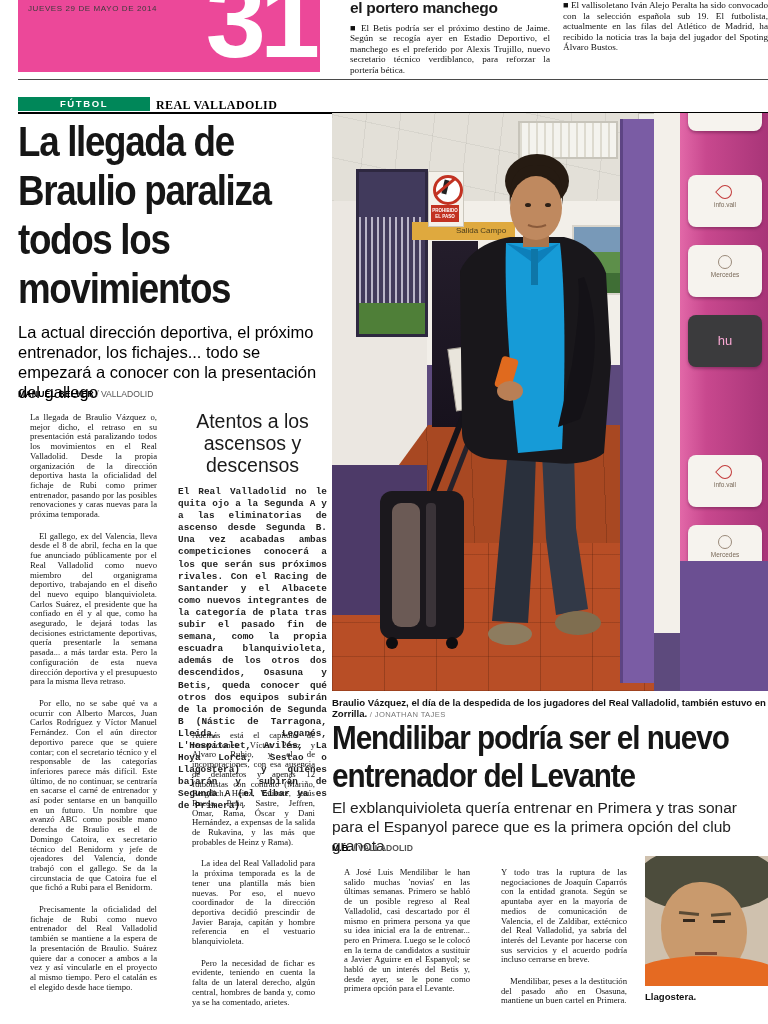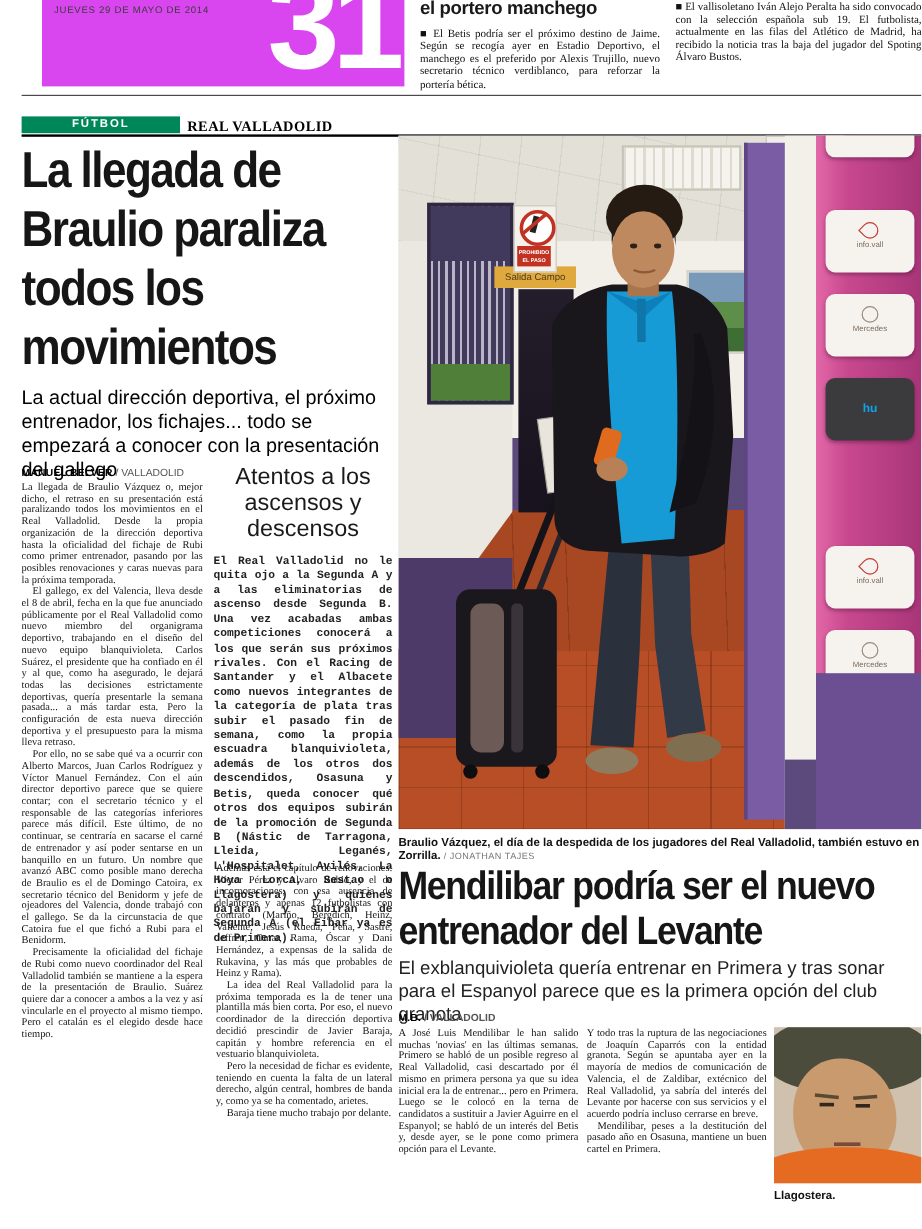--- a/index.html
+++ b/index.html
@@ -1,21 +1,21 @@
 <!DOCTYPE html>
 <html><head>
 <meta charset="utf-8">
 <style>
   html,body{margin:0;padding:0;background:#ffffff;}
   #page{position:relative;width:768px;height:1024px;background:#ffffff;overflow:hidden;
         font-family:"Liberation Serif",serif;color:#1a1a1a;}
   .abs{position:absolute;}
 
   
-  #folio-box{left:35px;top:0;width:302px;height:72px;background:#d946ef;overflow:hidden;}
+  #folio-box{left:18px;top:0;width:302px;height:72px;background:#ec4899;overflow:hidden;}
   #folio-date{position:absolute;left:10px;top:4px;font-family:"Liberation Sans",sans-serif;
         font-size:8px;letter-spacing:.6px;color:#3c3c3c;}
   #folio-num{position:absolute;right:6px;top:-34px;font-family:"Liberation Sans",sans-serif;
         font-weight:bold;font-size:108px;line-height:1;color:#ffffff;letter-spacing:-6px;}
   #top-rule{left:18px;top:79px;width:750px;border-top:1.5px solid #4a4a4a;}
 
   .brief{top:0;width:200px;}
   .brief-h{font-family:"Liberation Sans",sans-serif;font-weight:bold;font-size:15.5px;
         letter-spacing:-.3px;line-height:1;margin:0 0 7px 0;}
   .brief-b{font-size:9.2px;line-height:10.6px;text-align:justify;color:#111;}
@@ -31,29 +31,29 @@
   
   #lead-headline{left:18px;top:117px;width:360px;transform:scaleX(.875);transform-origin:0 0;
         font-family:"Liberation Sans",sans-serif;font-weight:bold;font-size:42px;
         line-height:49px;letter-spacing:-1.5px;color:#161616;}
   #lead-standfirst{left:18px;top:322px;width:302px;font-family:"Liberation Sans",sans-serif;
         font-size:16.5px;line-height:20px;color:#000000;}
   .byline{font-family:"Liberation Sans",sans-serif;font-size:8.6px;color:#555;}
   .byline b{color:#000;letter-spacing:.2px;}
   #lead-byline{left:18px;top:389px;}
   .bodycol{font-size:8.7px;line-height:9.7px;text-align:justify;overflow:hidden;color:#141414;}
-  .bodycol p{margin:0;text-indent:9px;}
+  .bodycol p{margin:12px;text-indent:9px;}
   .bodycol p:first-child{text-indent:0;}
   #lead-col1{left:18px;top:401px;width:151px;height:613px;}
   #lead-col2{left:180px;top:719px;width:147px;height:297px;}
 
   
   #sidebar-box{left:178px;top:386px;width:149px;}
   #sidebar-title{font-family:"Liberation Sans",sans-serif;font-size:19.5px;line-height:22px;
-        text-align:center;color:#1a1a1a;margin-bottom:10px;}
+        text-align:center;color:#1a1a1a;margin-bottom:10px;margin-top:24px;}
   #sidebar-body{font-family:Liberation Mono, monospace;font-weight:bold;font-size:9.4px;
         line-height:12.1px;text-align:justify;color:#222;}
 
   
   #photo{left:332px;top:113px;width:436px;height:578px;overflow:hidden;background:#efece6;}
   #ph-ceiling{left:0;top:0;width:436px;height:88px;background:#e3e0d8;
         background-image:repeating-linear-gradient(96deg,rgba(0,0,0,.06) 0 1px,transparent 1px 34px),
         repeating-linear-gradient(12deg,rgba(0,0,0,.05) 0 1px,transparent 1px 42px);}
   #ph-lamp{left:186px;top:8px;width:96px;height:34px;background:#f4f3ee;border:2px solid #c7c4ba;
         background-image:repeating-linear-gradient(90deg,#dddacf 0 2px,transparent 2px 8px);}
@@ -76,36 +76,36 @@
         linear-gradient(0deg,#4f7f38 0 19%,transparent 19%),
         repeating-linear-gradient(90deg,rgba(255,255,255,.55) 0 2px,rgba(30,25,50,.5) 2px 6px);}
   #ph-prohibido{left:96px;top:58px;width:34px;height:54px;background:#f4f1ea;border:1px solid #cbc7bd;}
   #ph-pro-circle{left:4px;top:3px;width:24px;height:24px;border:3px solid #c23222;border-radius:50%;background:#fff;}
   #ph-pro-man{left:14px;top:8px;width:5px;height:14px;background:#222;transform:rotate(14deg);}
   #ph-pro-bar{left:3px;top:13px;width:27px;height:3px;background:#c23222;transform:rotate(-40deg);}
   #ph-pro-label{left:2px;top:33px;width:28px;height:17px;background:#c23222;color:#fff;
         font-family:"Liberation Sans",sans-serif;font-weight:bold;font-size:4.5px;line-height:5.5px;
         text-align:center;padding-top:3px;box-sizing:border-box;}
   #ph-salida{left:80px;top:109px;width:68px;height:18px;background:#dfa93e;color:#4a3d1c;
-        font-family:"Liberation Sans",sans-serif;font-size:8px;line-height:18px;text-align:center;}
+        font-family:"Liberation Sans",sans-serif;font-size:8px;line-height:18px;text-align:center;padding-left:35px;}
   #ph-stadium-frame{left:240px;top:112px;width:48px;height:66px;border:2px solid #d8d4cb;
         background:linear-gradient(#7899b8 0 38%,#5d8f4a 38% 70%,#3f6e35 70%);}
   #ph-pillar{left:288px;top:6px;width:34px;height:564px;background:#7a5ca4;
         border-left:3px solid #5d4483;border-right:2px solid #8f74b5;}
   #ph-gapwall{left:322px;top:0;width:26px;height:578px;background:#f3f0ea;}
   #ph-gapwall-bottom{left:322px;top:520px;width:26px;height:58px;background:#5d4a7d;}
   #ph-board{left:348px;top:0;width:88px;height:448px;
         background:linear-gradient(90deg,#e268a8,#c8488e 30%,#a83578);}
   #ph-board-below{left:348px;top:448px;width:88px;height:130px;background:#6b4f92;}
   .tile{position:absolute;left:8px;width:74px;height:52px;background:#f6f3ee;border-radius:8px;
         font-family:"Liberation Sans",sans-serif;font-size:6.5px;color:#7a6a5a;
         text-align:center;line-height:8px;box-shadow:0 2px 3px rgba(80,20,60,.4);}
   .tile .mark{display:block;margin:10px auto 2px auto;width:12px;height:12px;border:1.5px solid #9a8a7a;
         border-radius:50%;}
-  .tile.dark{background:#3b3b3d;color:#0ea5e9;font-weight:bold;font-size:10px;line-height:52px;}
+  .tile.dark{background:#3b3b3d;color:#f9a8d4;font-weight:normal;font-size:13px;line-height:52px;}
   .tile.goodyear{color:#8a8a8a;font-weight:bold;font-style:italic;font-size:11px;line-height:52px;}
   .tile .redmark{display:block;margin:10px auto 2px auto;width:12px;height:12px;border:1.5px solid #c23a3a;
         border-radius:50% 50% 50% 0;transform:rotate(45deg);}
 
   
   .caption{font-family:"Liberation Sans",sans-serif;font-weight:bold;font-size:9.6px;color:#111;}
   .caption .credit{font-weight:normal;font-size:7.6px;color:#777;letter-spacing:.4px;}
   #lead-caption{left:332px;top:697px;width:436px;}
 
   
@@ -159,31 +159,31 @@
   </div>
 
   <div class="abs" id="lead-headline">La llegada de Braulio paraliza todos los movimientos</div>
   <div class="abs" id="lead-standfirst">La actual dirección deportiva, el próximo entrenador, los fichajes... todo se empezará a conocer con la presentación del gallego</div>
   <div class="abs byline" id="lead-byline"><b>MANUEL BELVER</b><span> / VALLADOLID</span></div>
 
   <div class="abs bodycol" id="lead-col1">
     <p>La llegada de Braulio Vázquez o, mejor dicho, el retraso en su presentación está paralizando todos los movimientos en el Real Valladolid. Desde la propia organización de la dirección deportiva hasta la oficialidad del fichaje de Rubi como primer entrenador, pasando por las posibles renovaciones y caras nuevas para la próxima temporada.</p>
     <p>El gallego, ex del Valencia, lleva desde el 8 de abril, fecha en la que fue anunciado públicamente por el Real Valladolid como nuevo miembro del organigrama deportivo, trabajando en el diseño del nuevo equipo blanquivioleta. Carlos Suárez, el presidente que ha confiado en él y al que, como ha asegurado, le dejará todas las decisiones estrictamente deportivas, quería presentarle la semana pasada... a más tardar esta. Pero la configuración de esta nueva dirección deportiva y el presupuesto para la misma lleva retraso.</p>
     <p>Por ello, no se sabe qué va a ocurrir con Alberto Marcos, Juan Carlos Rodríguez y Víctor Manuel Fernández. Con el aún director deportivo parece que se quiere contar; con el secretario técnico y el responsable de las categorías inferiores parece más difícil. Este último, de no continuar, se centraría en sacarse el carné de entrenador y así poder sentarse en un banquillo en un futuro. Un nombre que avanzó ABC como posible mano derecha de Braulio es el de Domingo Catoira, ex secretario técnico del Benidorm y jefe de ojeadores del Valencia, donde trabajó con el gallego. Se da la circunstacia de que Catoira fue el que fichó a Rubi para el Benidorm.</p>
-    <p>Precisamente la oficialidad del fichaje de Rubi como nuevo coordinador del Real Valladolid también se mantiene a la espera de la presentación de Braulio. Suárez quiere dar a conocer a ambos a la vez y así vincularle en el proyecto al mismo tiempo. Pero el catalán es el elegido desde hace tiempo.</p>
+    <p>Precisamente la oficialidad del fichaje de Rubi como nuevo entrenador del Real Valladolid también se mantiene a la espera de la presentación de Braulio. Suárez quiere dar a conocer a ambos a la vez y así vincularle en el proyecto al mismo tiempo. Pero el catalán es el elegido desde hace tiempo.</p>
   </div>
 
   <div class="abs" id="sidebar-box">
     <div id="sidebar-title">Atentos a los ascensos y descensos</div>
     <div id="sidebar-body">El Real Valladolid no le quita ojo a la Segunda A y a las eliminatorias de ascenso desde Segunda B. Una vez acabadas ambas competiciones conocerá a los que serán sus próximos rivales. Con el Racing de Santander y el Albacete como nuevos integrantes de la categoría de plata tras subir el pasado fin de semana, como la propia escuadra blanquivioleta, además de los otros dos descendidos, Osasuna y Betis, queda conocer qué otros dos equipos subirán de la promoción de Segunda B (Nástic de Tarragona, Lleida, Leganés, L'Hospitalet, Avilés, La Hoya Lorca, Sestao o Llagostera) y quiénes bajarán y subirán de Segunda A (el Eibar ya es de Primera).</div>
   </div>
 
   <div class="abs bodycol" id="lead-col2">
     <p>Además está el capítulo de renovaciones: Víctor Pérez y Alvaro Rubio, y el de incorporaciones, con esa ausencia de delanteros y apenas 12 futbolistas con contrato (Mariño, Bergdich, Heinz, Valiente, Jesús Rueda, Peña, Sastre, Jeffren, Omar, Rama, Óscar y Dani Hernández, a expensas de la salida de Rukavina, y las más que probables de Heinz y Rama).</p>
-    <p>La idea del Real Valladolid para la próxima temporada es la de tener una plantilla más bien corta. Por eso, el nuevo coordinador de la dirección deportiva decidió prescindir de Javier Baraja, capitán y hombre referencia en el vestuario blanquivioleta.</p>
+    <p>La idea del Real Valladolid para la próxima temporada es la de tener una plantilla más bien nuevas. Por eso, el nuevo coordinador de la dirección deportiva decidió prescindir de Javier Baraja, capitán y hombre referencia en el vestuario blanquivioleta.</p>
     <p>Pero la necesidad de fichar es evidente, teniendo en cuenta la falta de un lateral derecho, algún central, hombres de banda y, como ya se ha comentado, arietes.</p>
     <p>Baraja tiene mucho trabajo por delante.</p>
   </div>
 
   <div class="abs" id="photo">
     <div class="abs" id="ph-ceiling"></div>
     <div class="abs" id="ph-lamp"></div>
     <div class="abs" id="ph-vent"></div>
     <div class="abs" id="ph-wall-left"></div>
     <div class="abs" id="ph-wall-back"></div>

